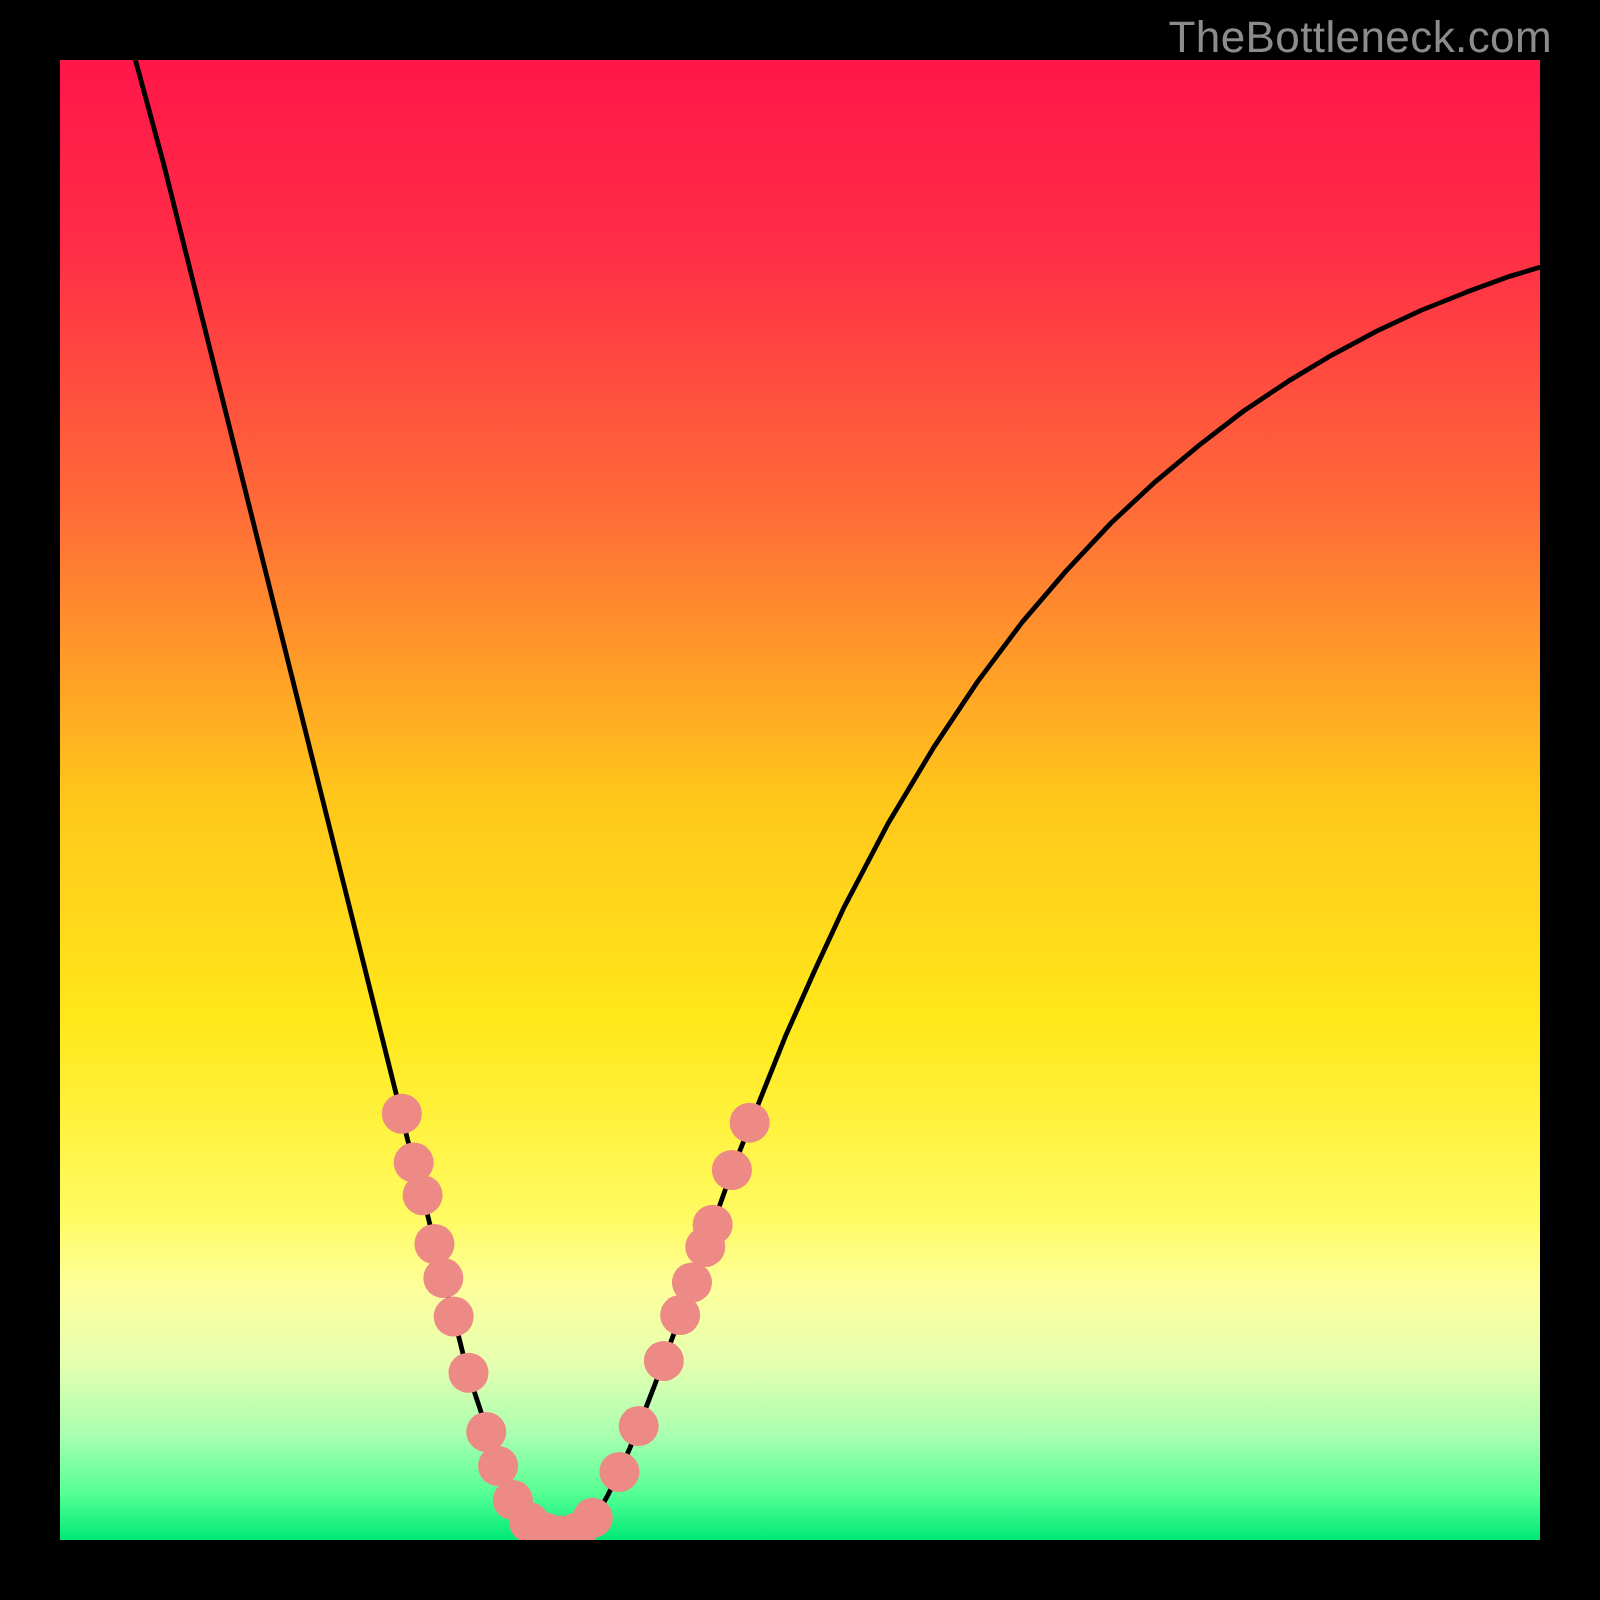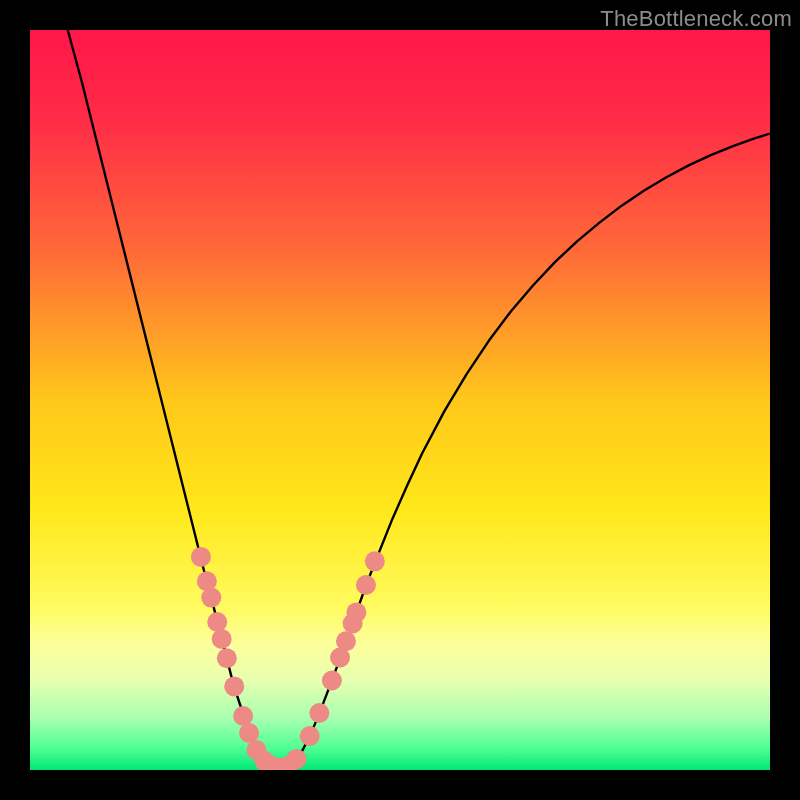--- a/index.html
+++ b/index.html
@@ -23,21 +23,21 @@
     position: absolute;
     left: 30px;
     top: 30px;
     width: 740px;
     height: 740px;
     overflow: hidden;
   }
   .watermark {
     position: absolute;
     top: 6px;
-    right: 8px;
+    right: 24px;
     color: #8c8c8c;
     font-size: 22px;
     font-weight: 500;
     letter-spacing: 0.2px;
     z-index: 50;
   }
   svg {
     display: block;
   }
 </style>

